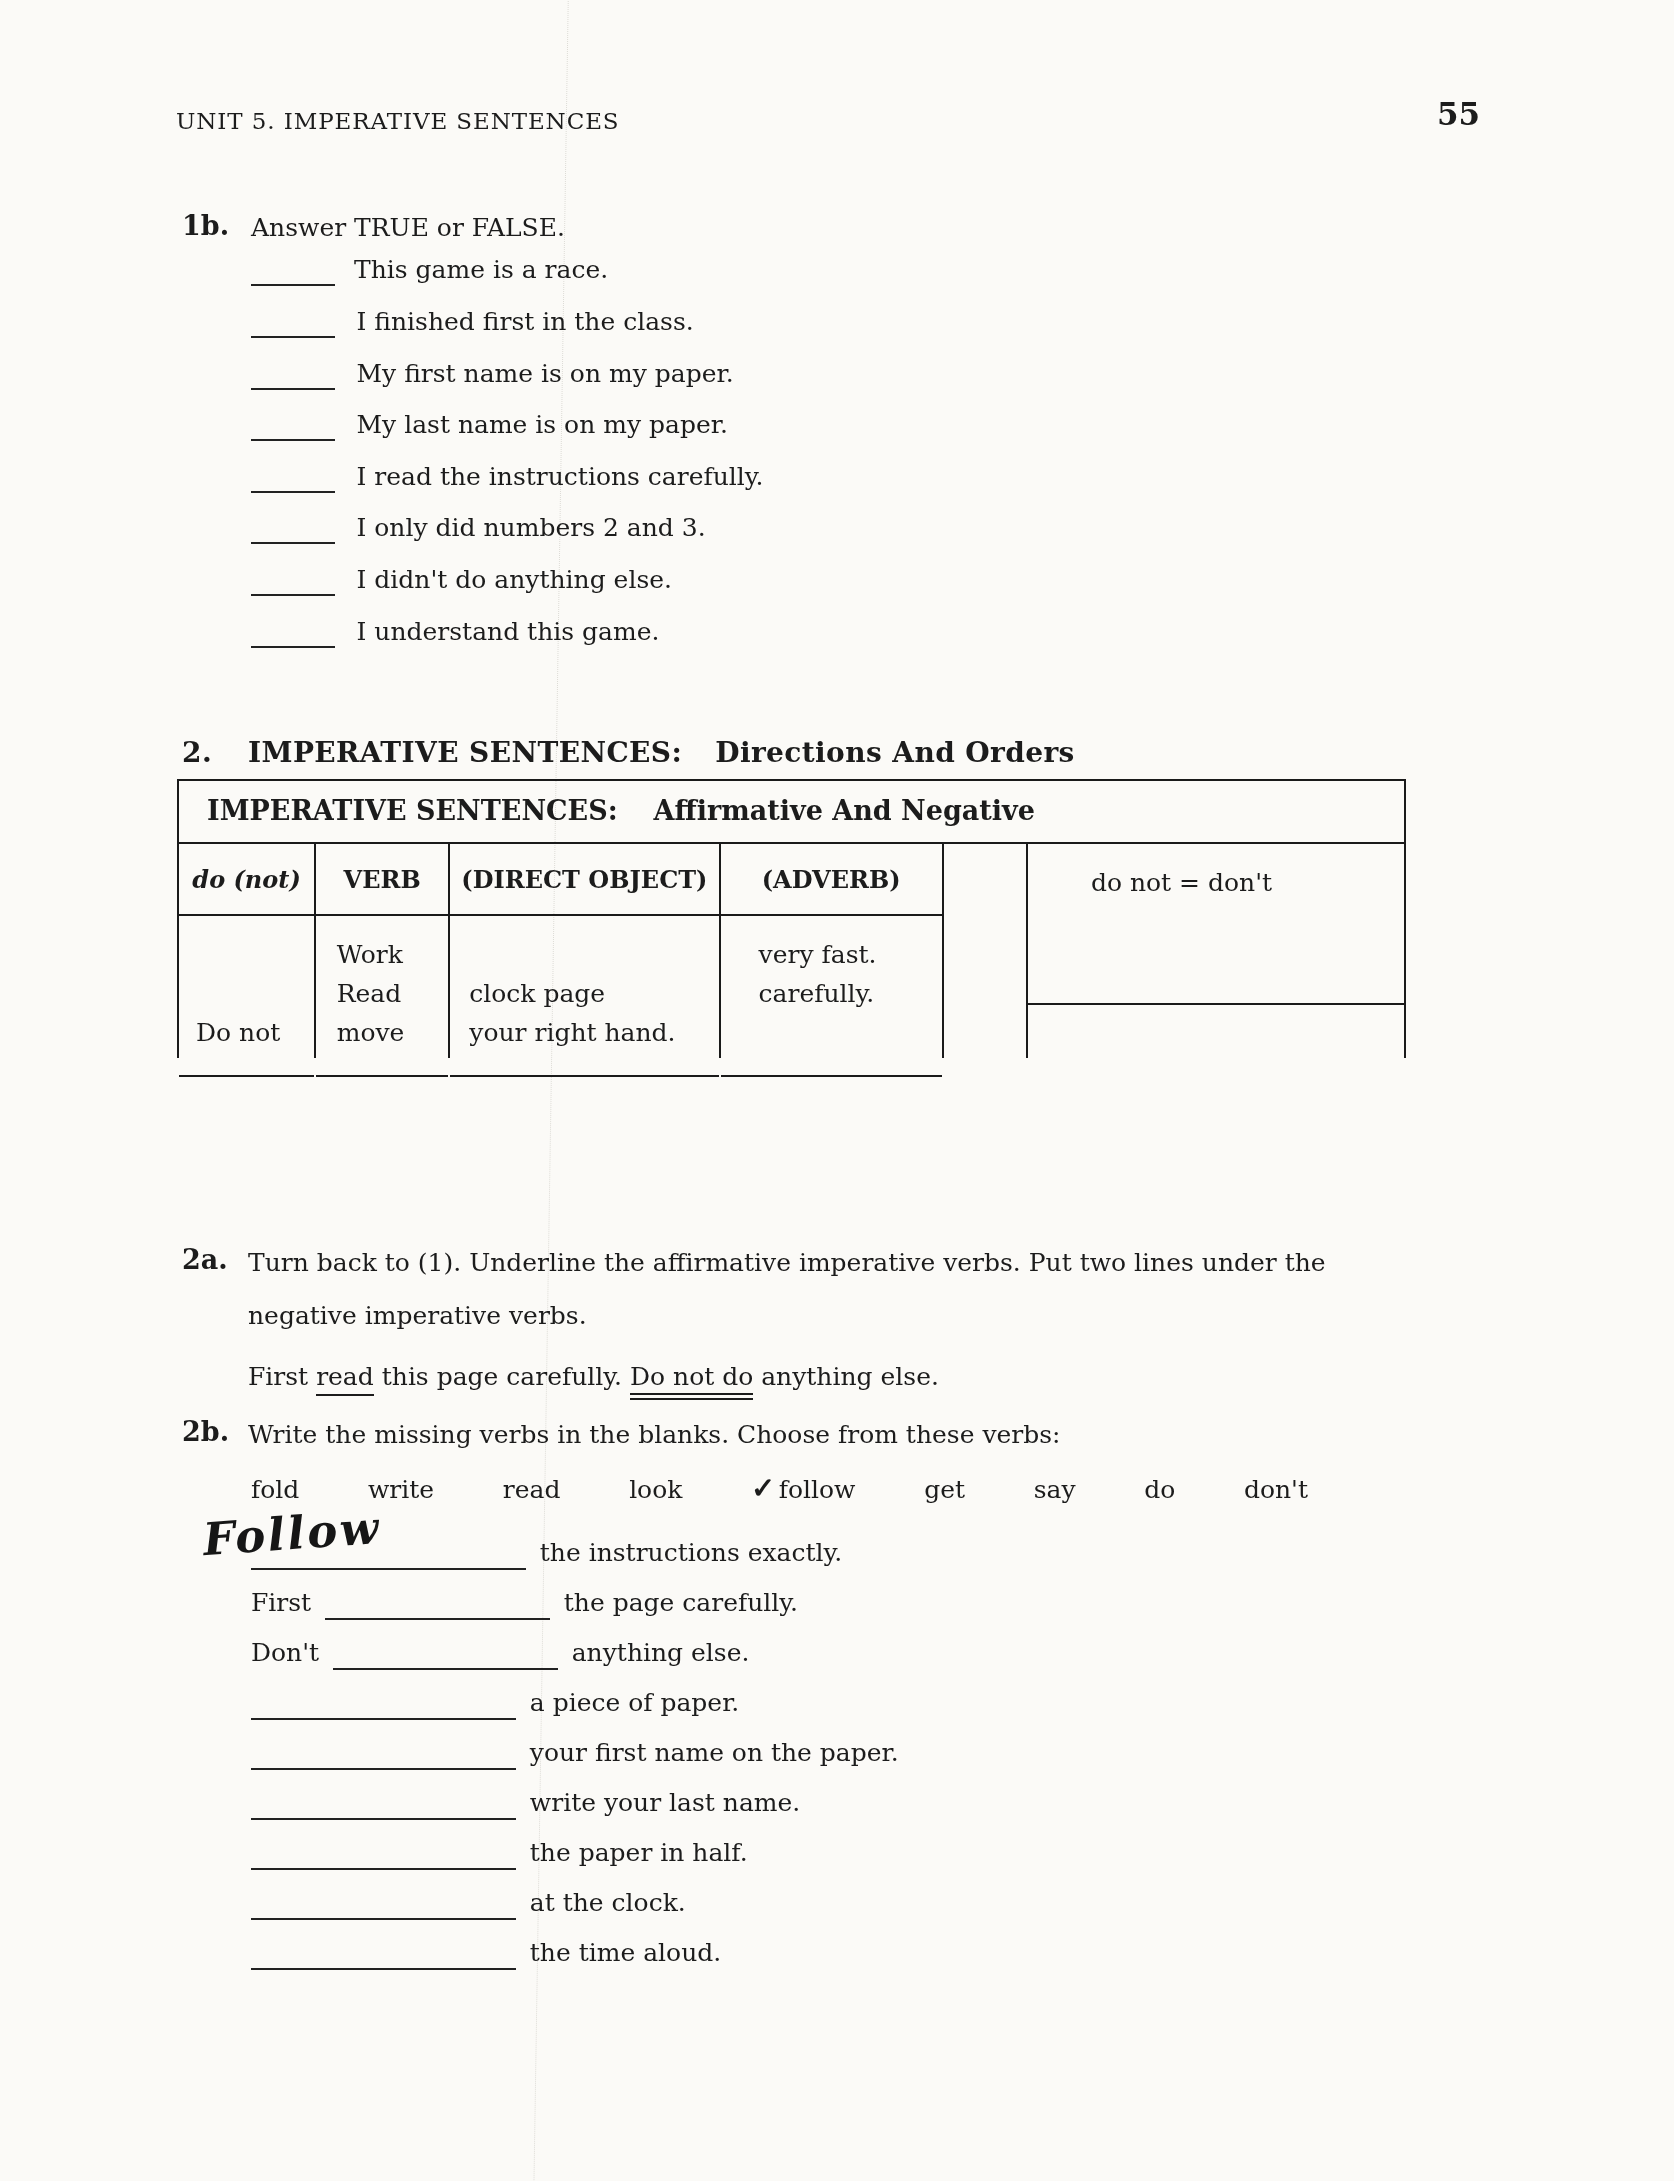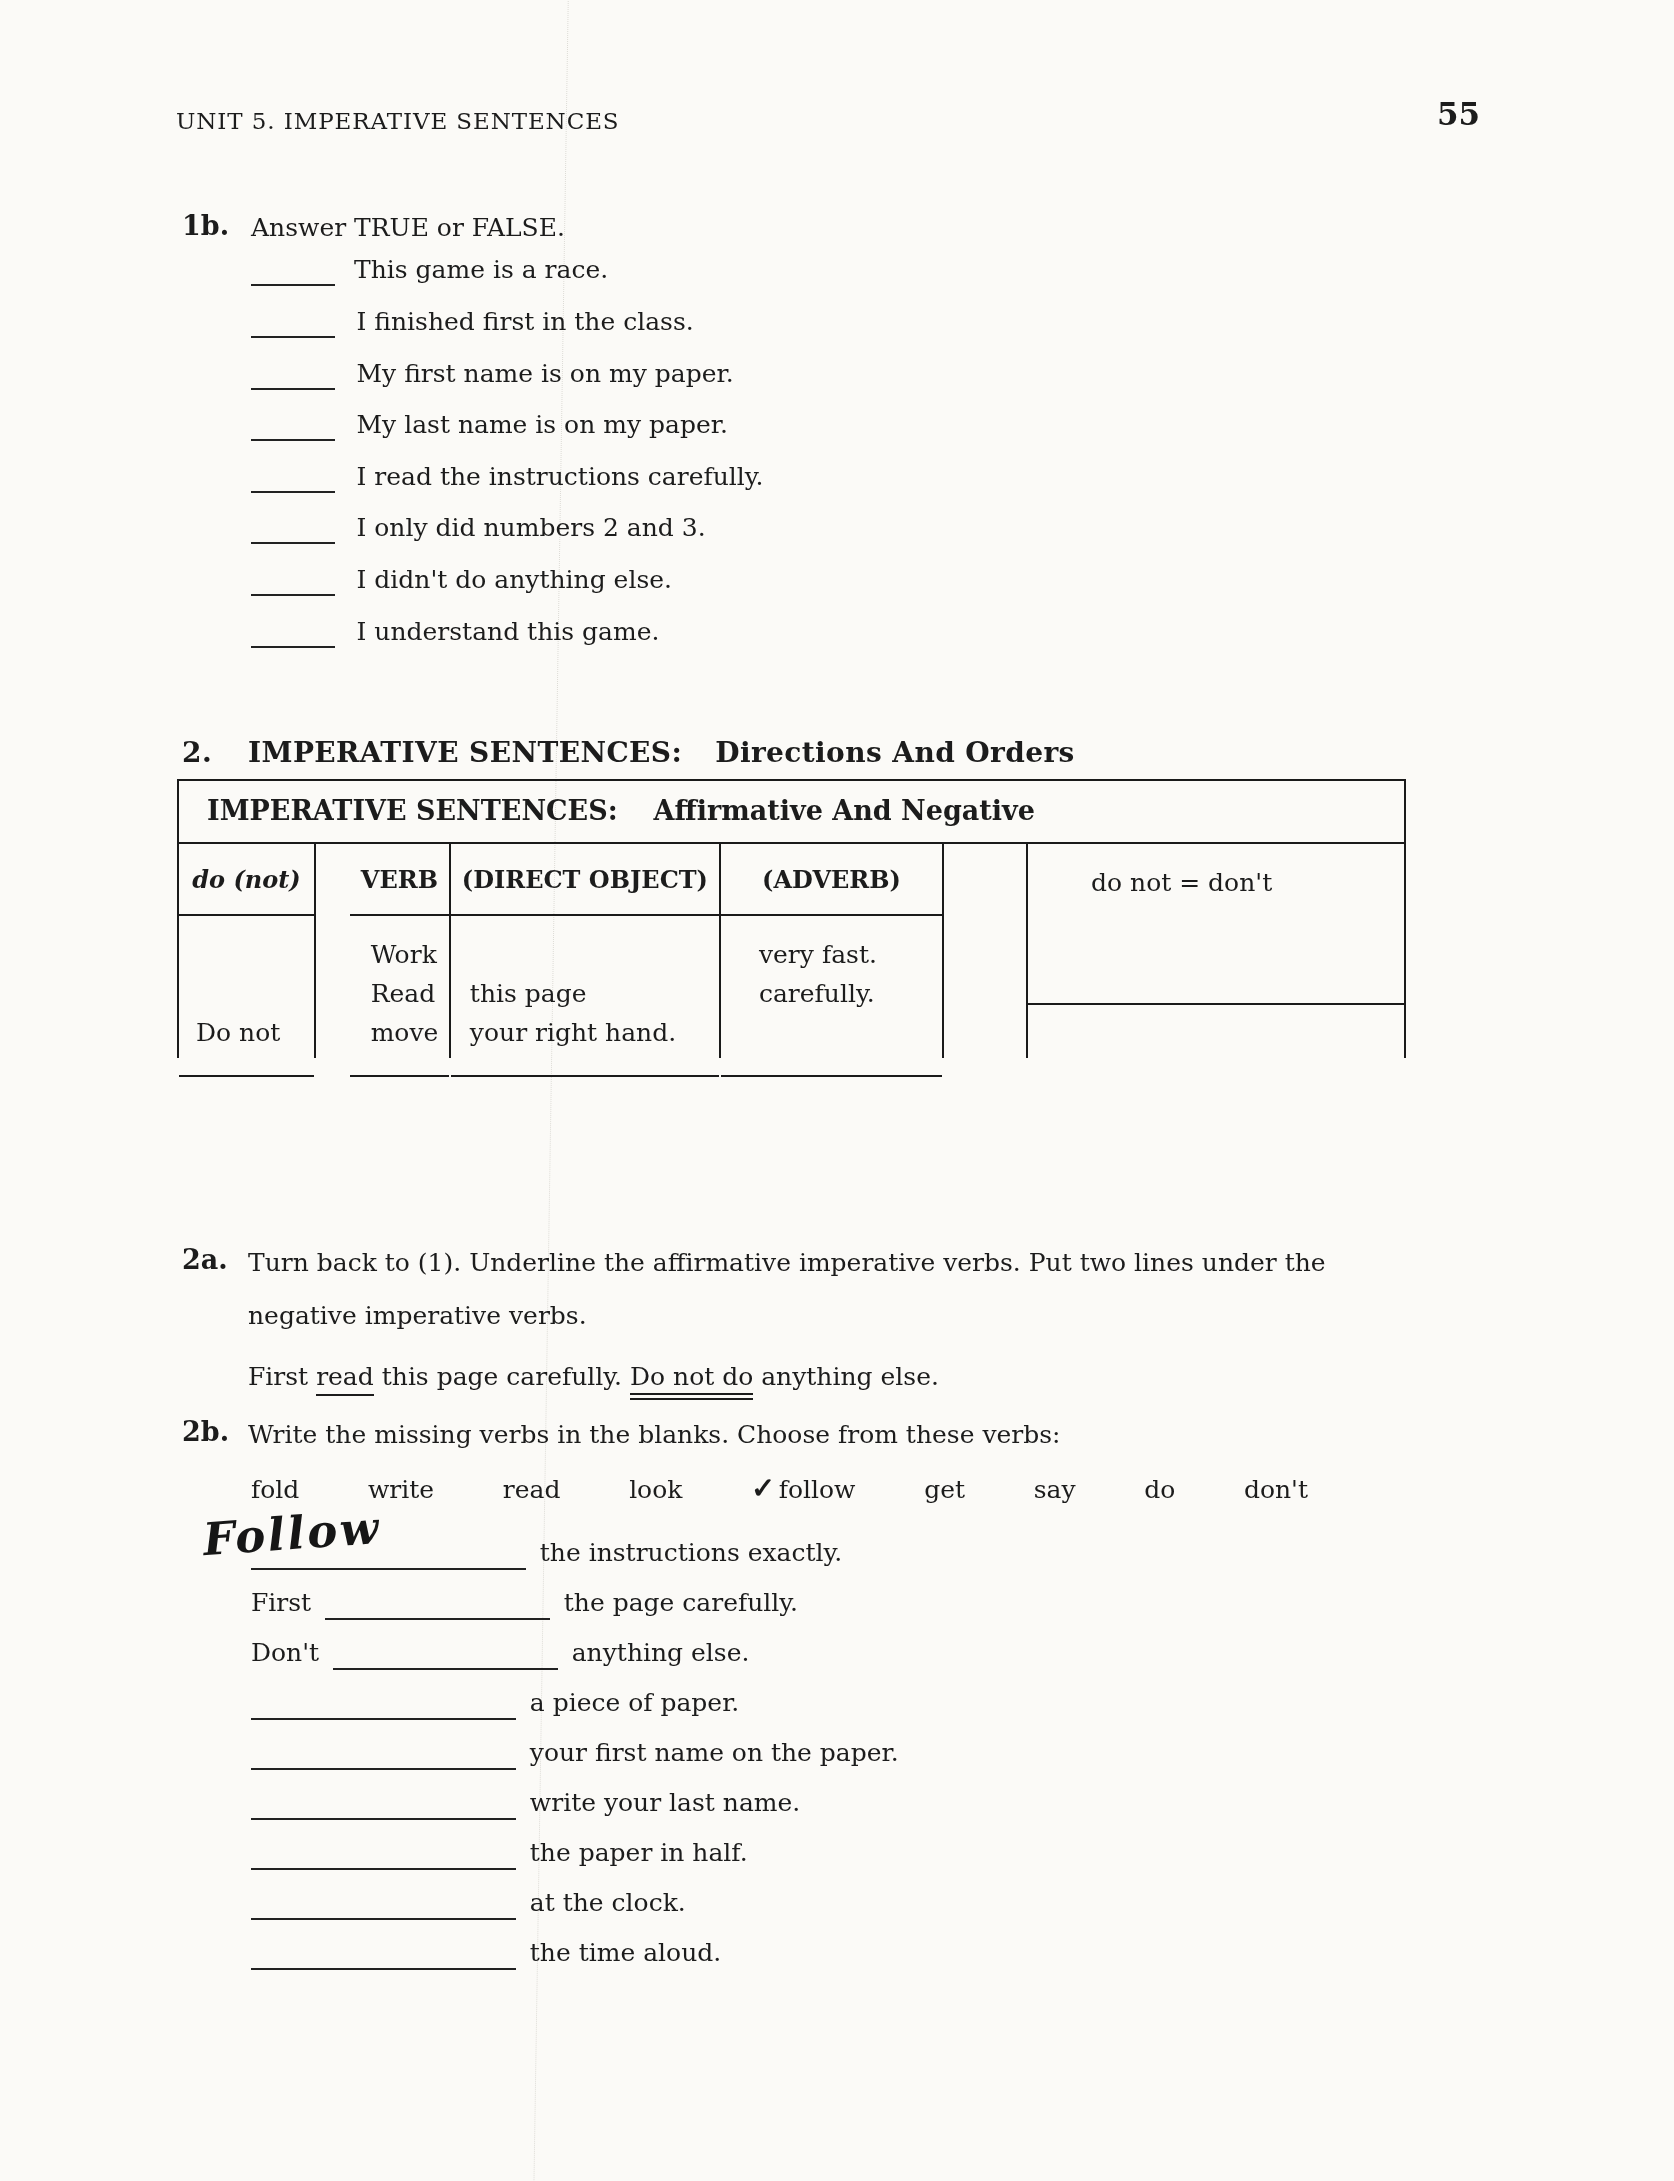--- a/index.html
+++ b/index.html
@@ -38,21 +38,21 @@
     padding:27.5px 129px 0 38px; font-size:25px; line-height:37px;
   }
   .gb-band {
     box-sizing:border-box; height:63px; border-bottom:2.6px solid #1a1a1a;
     line-height:60px; padding-left:28px; font-size:27px; font-weight:bold;
   }
   .gb-band .rest { margin-left:36px; }
   .gb-cols { display:flex; height:214px; }
   .gcol { box-sizing:border-box; }
   .c1 { width:140px; border-right:2.6px solid #1a1a1a; }
-  .c2 { width:137px; border-right:2.6px solid #1a1a1a;padding-left:34px; }
+  .c2 { width:137px; border-right:2.6px solid #1a1a1a; }
   .c3 { width:276px; border-right:2.6px solid #1a1a1a; }
   .c4 { width:228px; border-right:2.6px solid #1a1a1a; }
   .cgap { width:84px; }
   .c5 { width:386px; border-left:2.6px solid #1a1a1a; }
   .hd {
     box-sizing:border-box; height:72px; border-bottom:2.6px solid #1a1a1a;
     display:flex; align-items:center; justify-content:center;
     font-size:24px; font-weight:bold;
   }
   .hd.italic { font-style:italic; }
@@ -159,21 +159,21 @@
         <div class="bd p-verb">
           <div class="slot first">Work</div>
           <div class="slot">Read</div>
           <div class="slot">move</div>
         </div>
       </div>
       <div class="gcol c3">
         <div class="hd">(DIRECT OBJECT)</div>
         <div class="bd p-obj">
           <div class="slot first"></div>
-          <div class="slot">this page</div>
+          <div class="slot">clock page</div>
           <div class="slot">your right hand.</div>
         </div>
       </div>
       <div class="gcol c4">
         <div class="hd">(ADVERB)</div>
         <div class="bd p-adv">
           <div class="slot first">very fast.</div>
           <div class="slot">carefully.</div>
           <div class="slot"></div>
         </div>

